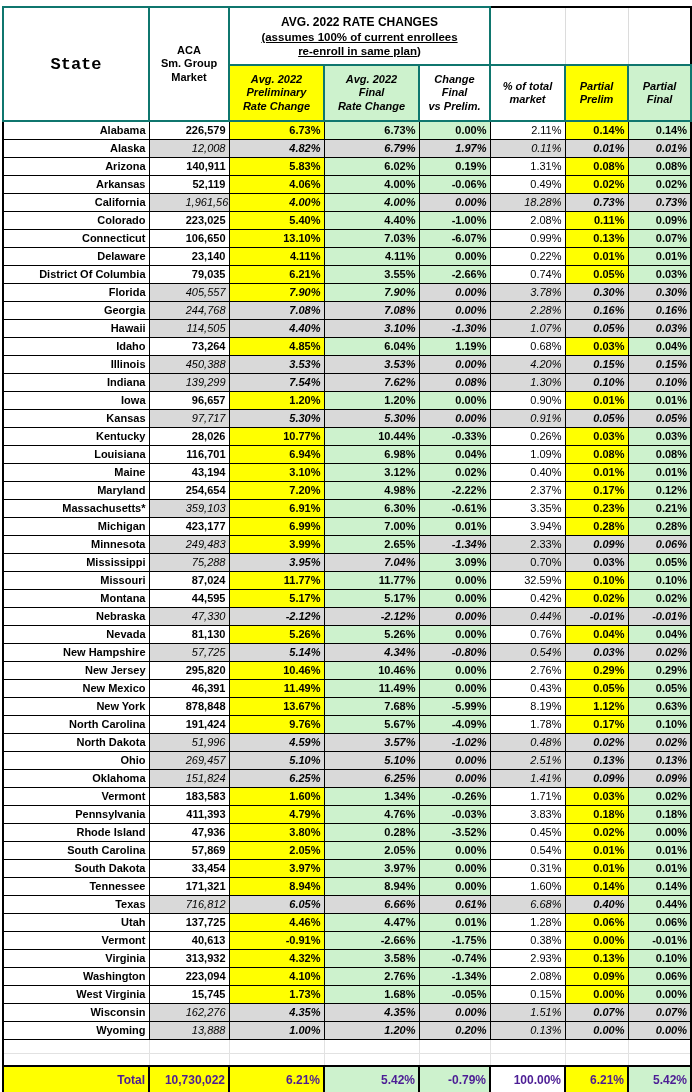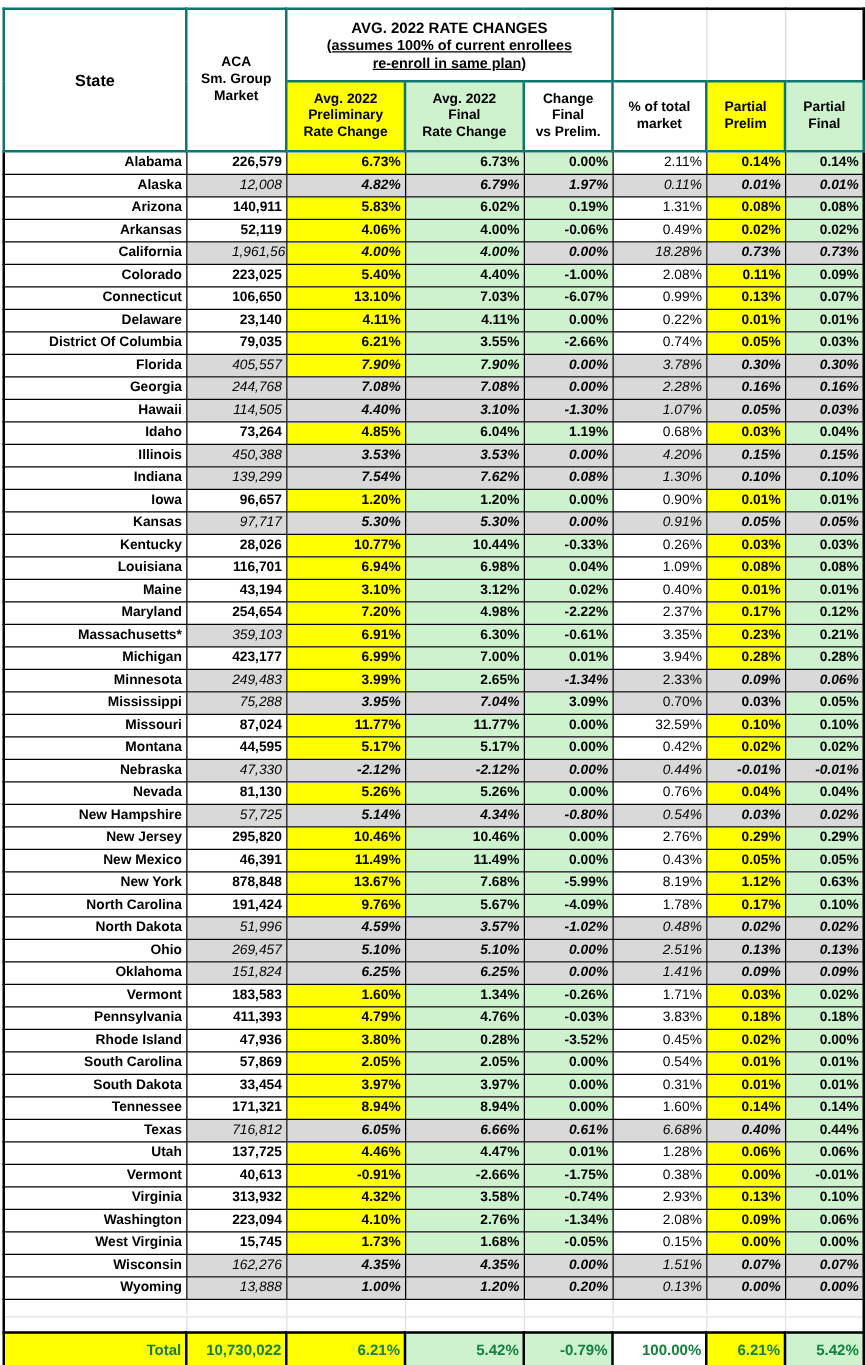--- a/index.html
+++ b/index.html
@@ -1,25 +1,25 @@
 <!DOCTYPE html>
 <html><head>
 <meta charset="utf-8">
 <style>
   html,body{margin:0;padding:0;background:#fff;}
   body{width:692px;height:1092px;overflow:hidden;font-family:"Liberation Sans",sans-serif;}
   .sheet{position:relative;padding:6px 0 0 2px;}
   table.tbl{border-collapse:collapse;table-layout:fixed;width:688px;border:2px solid #000;}
   
   thead th{border:2px solid #0f766e;font-weight:bold;color:#000;vertical-align:middle;padding:0;background:#fff;}
-  tr.hr1{height:58px;} tr.hr2{height:56px;}
+  tr.hr1{height:58px;} tr.hr2{height:56px;font-style:italic;}
   th.merged .t1{font-size:12px;line-height:15px;}
   th.merged .t2{font-size:11.5px;line-height:14px;text-decoration:underline;}
   th .ln{font-size:11px;line-height:13.5px;}
-  th.state-h{font-size:13px;}
+  th.state-h{font-size:17px;font-family:Liberation Mono, monospace;}
   th.spacer{border:none;border-bottom:none;background:#fff;}
   th.spacer + th.spacer{border-left:1px solid #dcdcdc;}
   .bg-y{background:#FFFF00;}
   .bg-g{background:#CDF2CD;}
   .bg-G{background:#D9D9D9;}
   
   tbody tr.data{height:18px;}
   tbody td{border:1px solid #000;font-size:11px;font-weight:bold;text-align:right;
            padding:0 3px 0 0;white-space:nowrap;overflow:hidden;vertical-align:middle;line-height:1;color:#000;}
   td.state-c{background:#fff;}
@@ -27,21 +27,21 @@
   td.it{font-style:italic;}
   td.bg-G.c-market{font-weight:normal;padding-left:36px;}
   
   tr.gap{height:27px;}
   tr.gap td{border:none;background:#fff;border-right:1px solid #e2e2e2;
             background-image:linear-gradient(#e2e2e2,#e2e2e2);background-size:100% 1px;
             background-repeat:no-repeat;background-position:0 13px;}
   tr.gap td:last-child{border-right:none;}
   tr.total{height:27px;}
   tr.total td{border:2px solid #000;font-size:12px;font-weight:bold;text-align:right;
-              padding:0 3px 0 0;vertical-align:middle;color:#15803d;}
+              padding:0 3px 0 0;vertical-align:middle;color:#4c1d95;}
 </style>
 </head>
 <body>
 
 <div class="sheet">
   <table class="tbl">
     <colgroup>
       <col style="width:146px">
         <col style="width:80px">
         <col style="width:95px">

